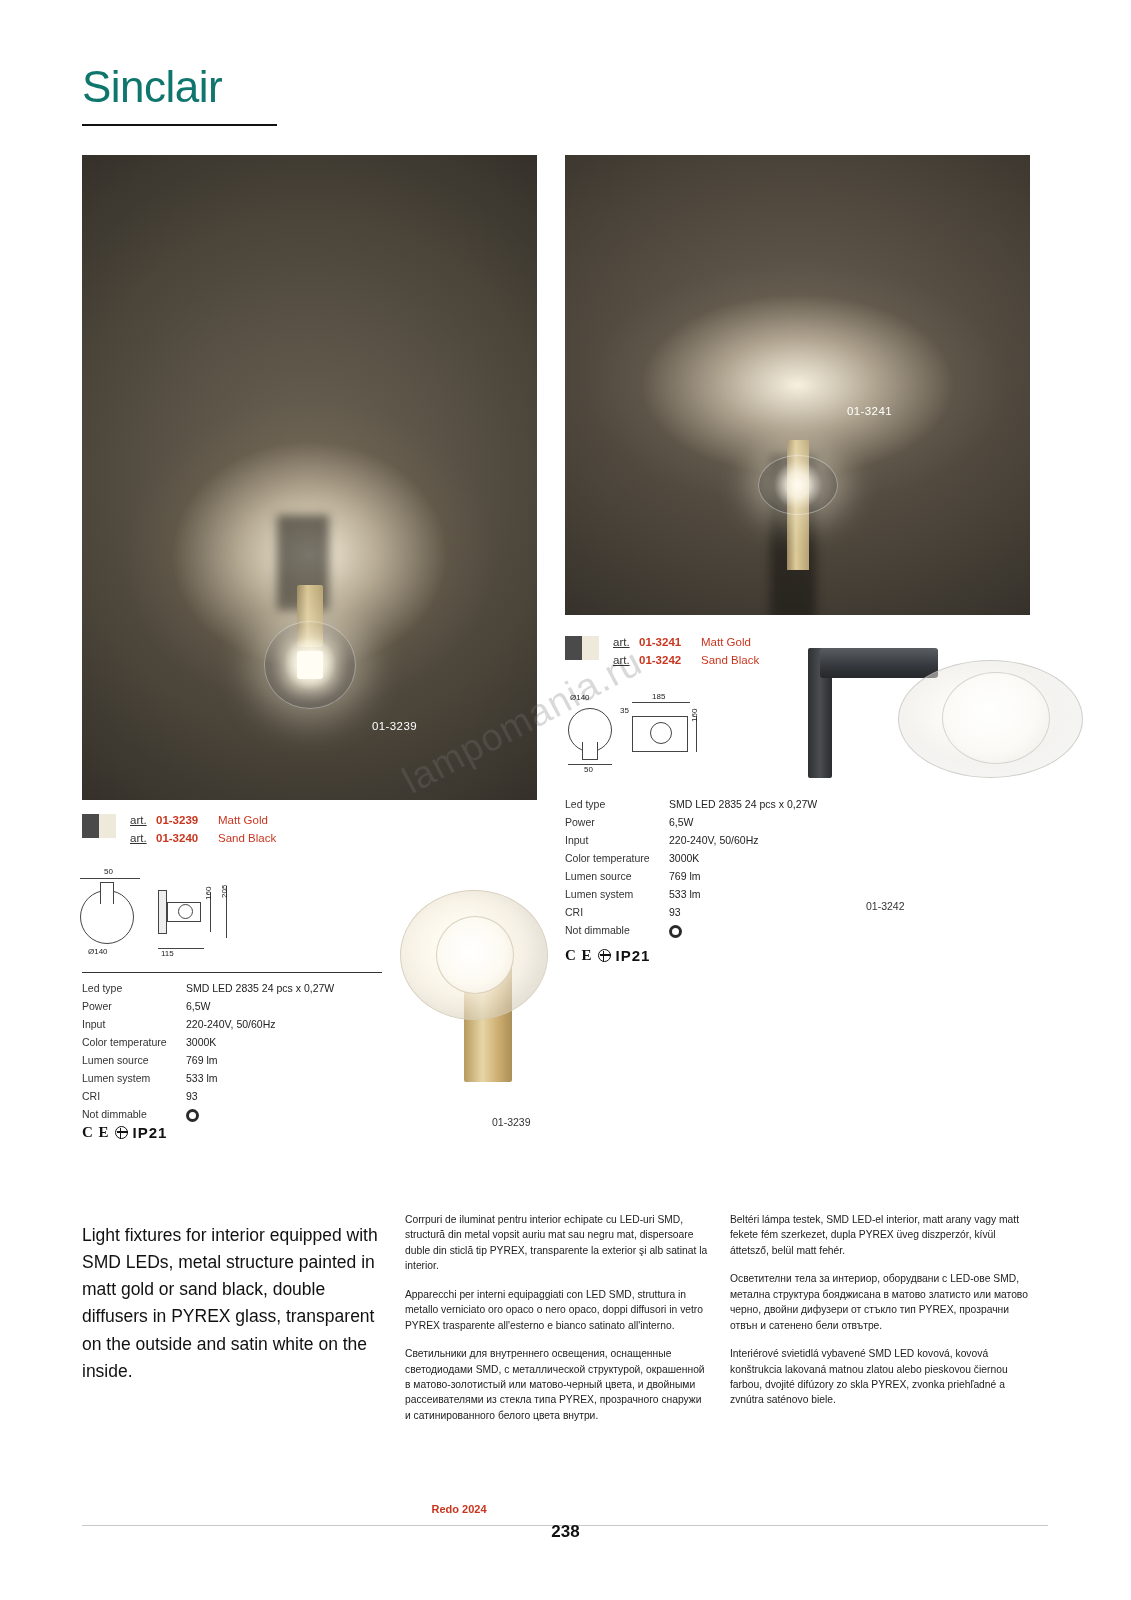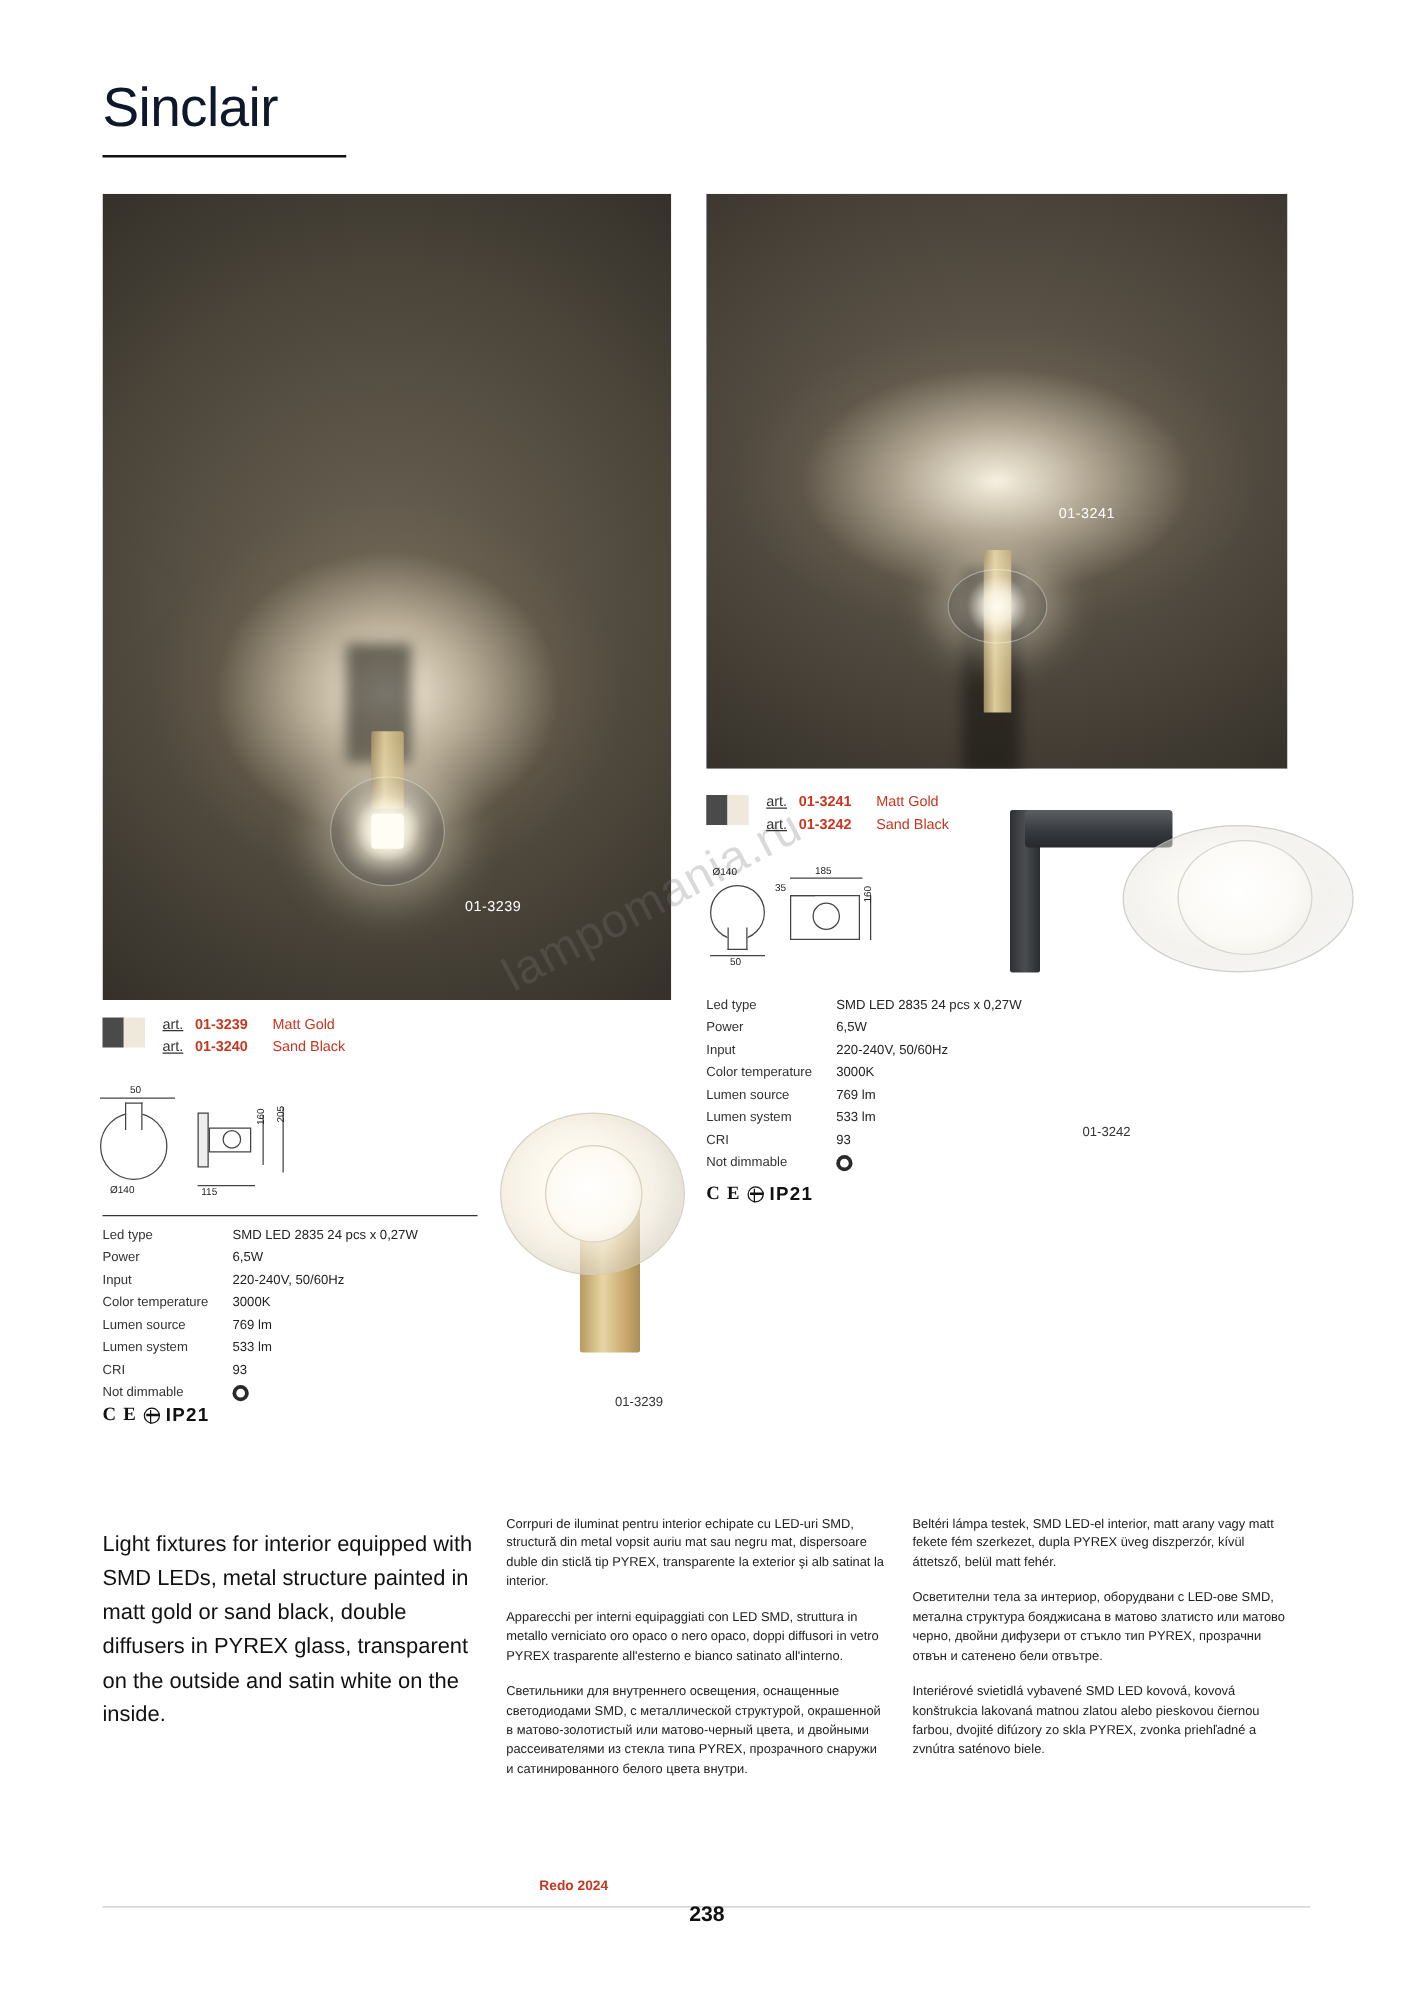--- a/index.html
+++ b/index.html
@@ -11,21 +11,21 @@
     color: #1a1a1a;
     position: relative;
     overflow: hidden;
   }
   .page { position:relative; width:1131px; height:1600px; }
 
   
   .title {
     position:absolute; left:82px; top:62px;
     font-size:44px; font-weight:400; letter-spacing:-0.5px;
-    color:#0f172a;
+    color:#0f766e;
   }
   .title-rule {
     position:absolute; left:82px; top:124px; width:195px; height:2px; background:#111;
   }
 
   
   .photo {
     position:absolute; overflow:hidden;
   }
   .photo1 { left:82px; top:155px; width:455px; height:645px; }

